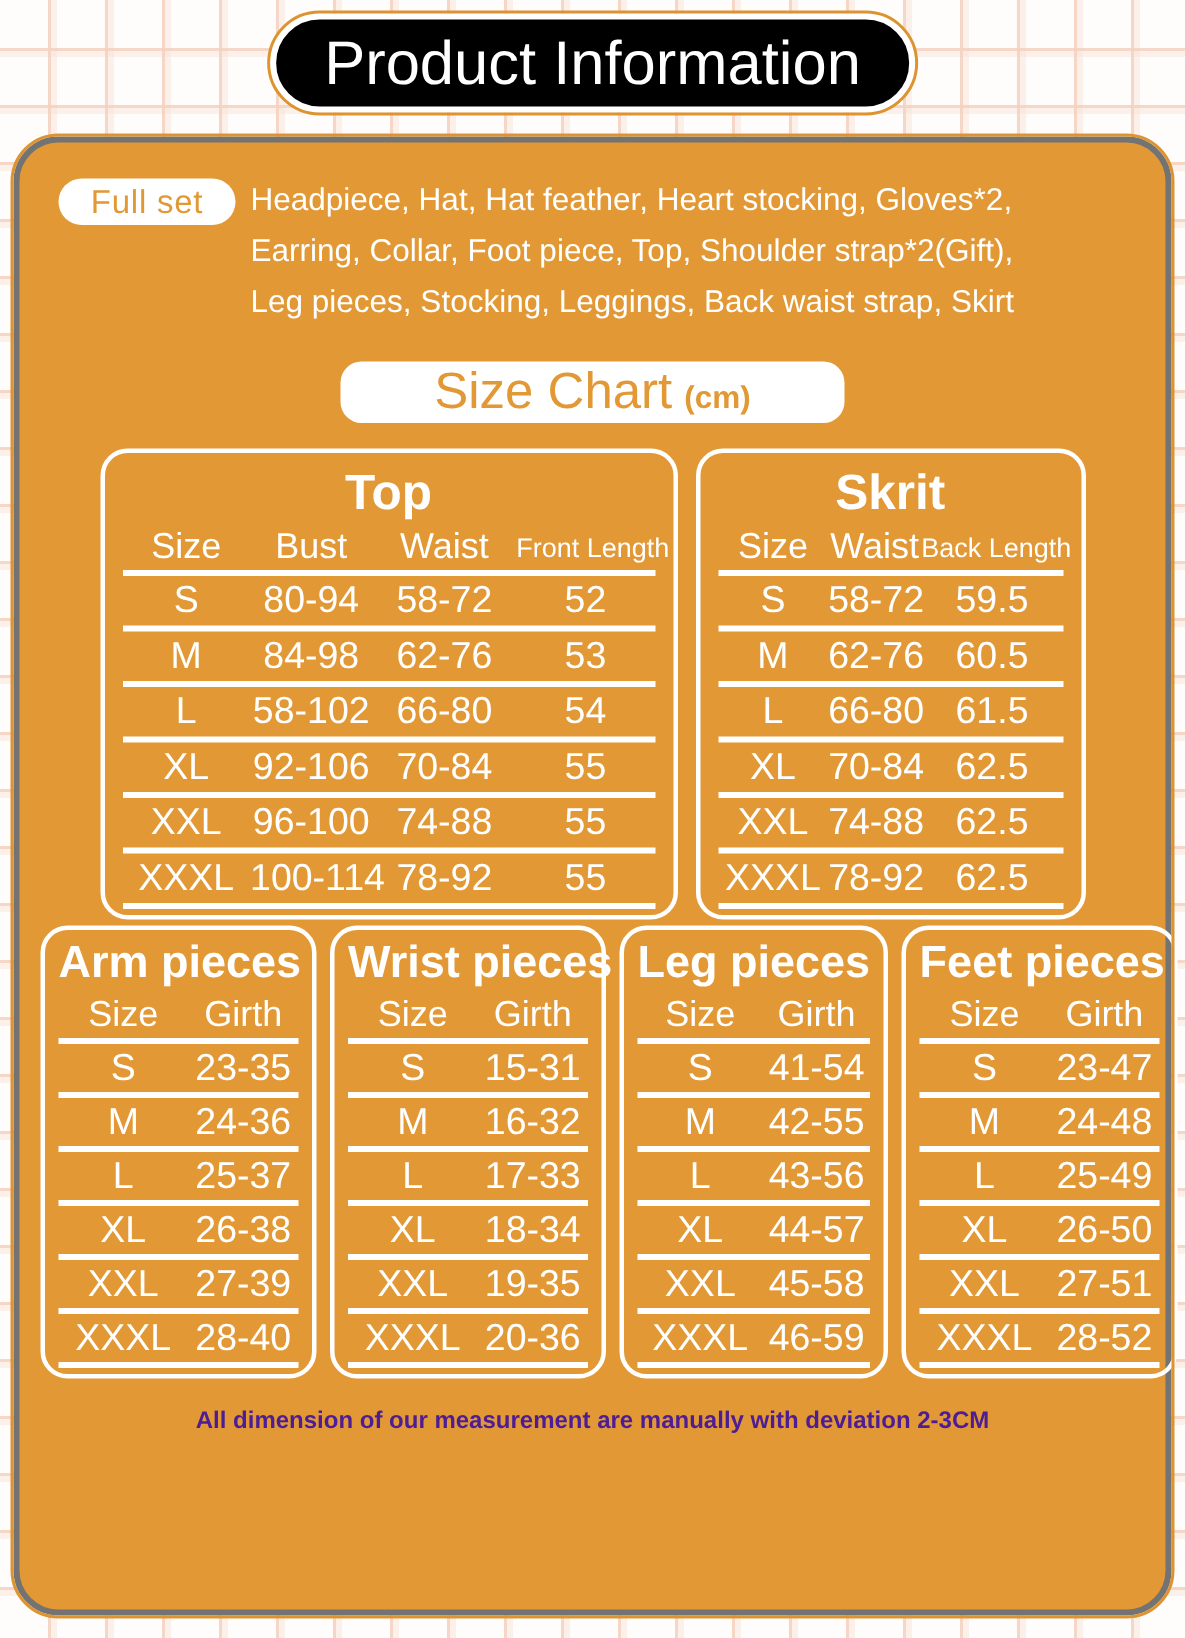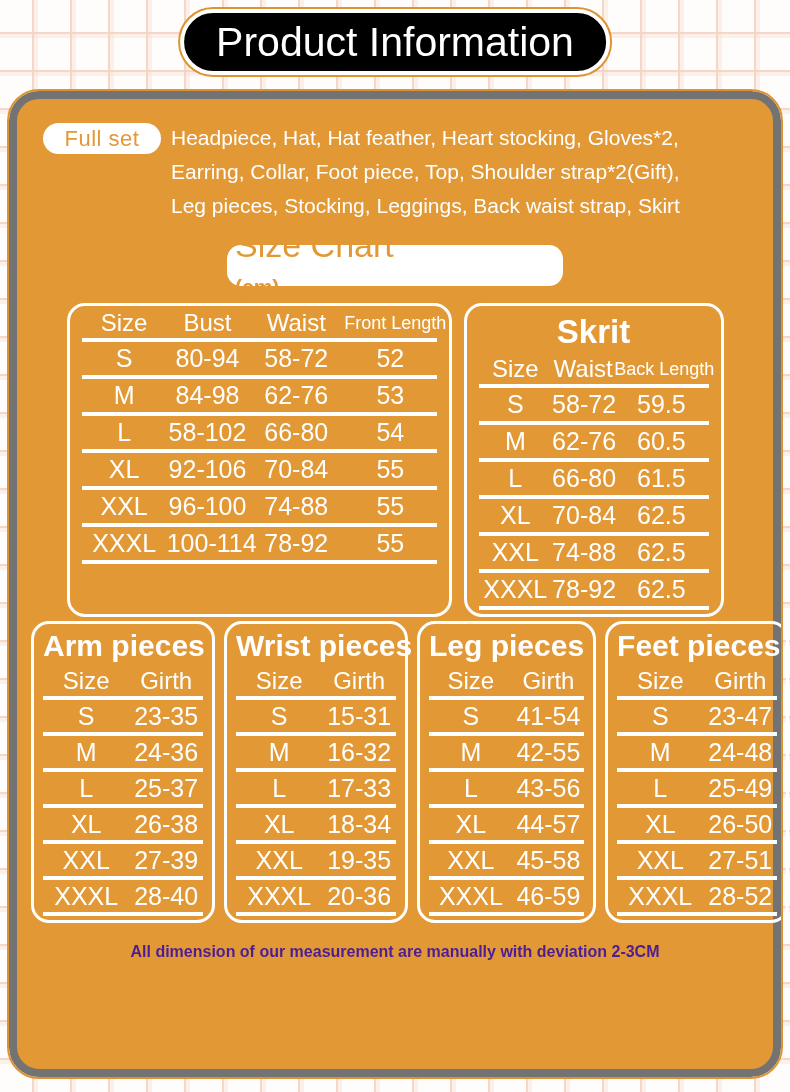--- a/index.html
+++ b/index.html
@@ -20,36 +20,36 @@
   }
   .title-pill {
     position:absolute; top:9px; left:50%; transform:translateX(-50%);
     background:#000000; border:4px solid #fff; outline:2px solid #DD9430;
     border-radius:40px; height:66px; padding:0 32px;
     display:flex; align-items:center; justify-content:center;
     font-size:41px; color:#fff; white-space:nowrap;
   }
   .panel {
     position:absolute; left:9px; top:91px; width:772px; height:986px;
-    background:#E29935; border:8px solid #737373; outline:2px solid #DD9430;
+    background:#E29935; border:4px solid #737373; outline:2px solid #DD9430;
     border-radius:30px; padding:20px 14px 0;
   }
   .fullset-row { display:flex; margin:2px 4px 0 12px; }
   .fullset-pill {
     flex:none; width:118px; height:31px; margin-top:2px;
     background:#fff; color:#E29935; border-radius:17px;
     display:flex; align-items:center; justify-content:center;
     font-size:22px; letter-spacing:0.5px;
   }
   .fullset-text { margin-left:10px; font-size:21px; line-height:34px; color:#fff; }
   .sizechart-pill {
     margin:22px auto 0; width:336px; height:41px;
     background:#fff; color:#E29935; border-radius:14px;
     display:flex; align-items:baseline; justify-content:center;
-    font-size:34px; line-height:41px; white-space:nowrap;flex-direction:column;
+    font-size:34px; line-height:41px; white-space:nowrap;
   }
   .sizechart-pill .unit { font-size:21px; font-weight:700; margin-left:8px; }
   .row1 { display:flex; justify-content:center; gap:12px; margin-top:17px; }
   .row2 { display:flex; justify-content:space-between; gap:9px; margin-top:4px; }
   .stable {
     border:3px solid #fff; border-radius:18px; padding:2px 12px 4px;
     color:#fff;
   }
   .stable.w-top { width:385px; }
   .stable.w-skirt { width:260px; }
@@ -92,20 +92,21 @@
   </div>
 
   <div class="sizechart-pill">
     <span>Size Chart</span>
     <span class="unit">(cm)</span>
   </div>
 
   <div class="row1">
 
     <div class="stable w-top">
+      <div class="t-title">Top</div>
       <div class="t-head cols-top">
         <span>Size</span>
         <span>Bust</span>
         <span>Waist</span>
         <span class="small-h">Front Length</span>
       </div>
       <div class="t-row cols-top">
         <span>S</span>
         <span>80-94</span>
         <span>58-72</span>

